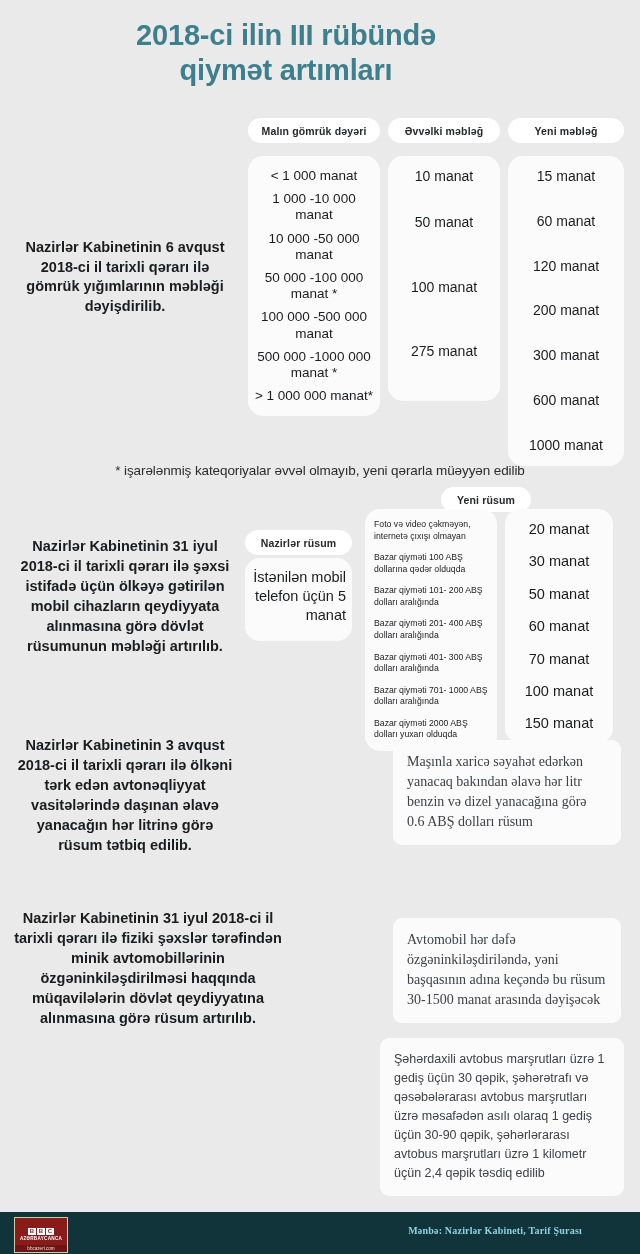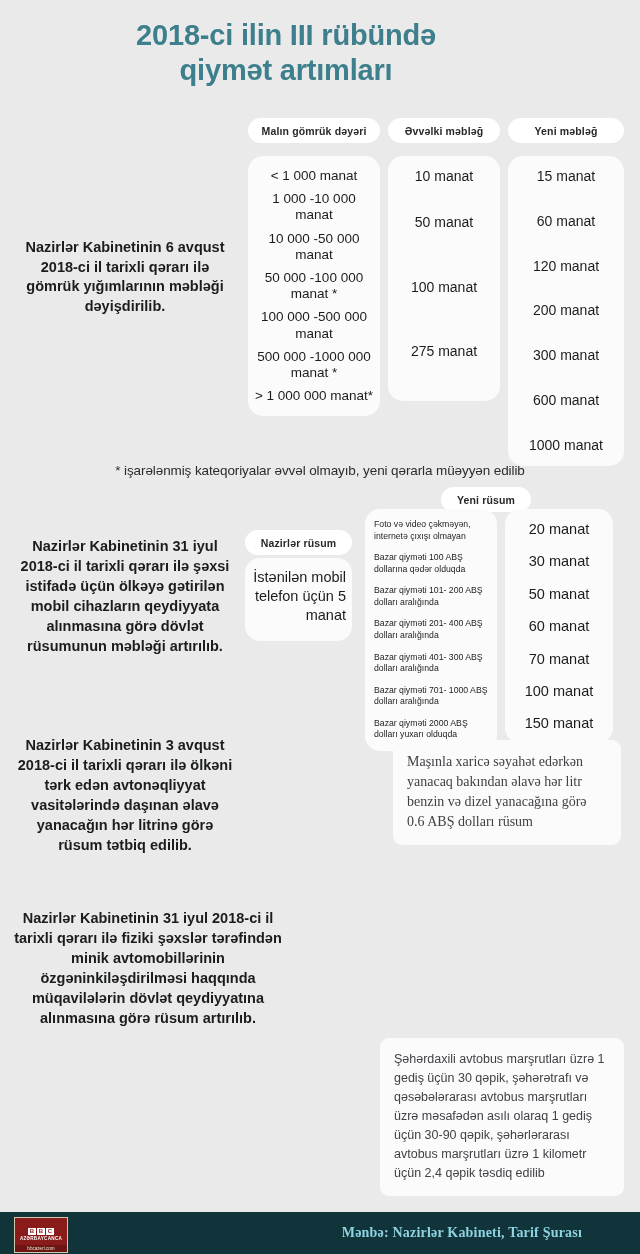--- a/index.html
+++ b/index.html
@@ -177,21 +177,21 @@
   }
   .bbc-url {
     position: absolute; left: 14px; top: 33px; width: 54px;
     font-size: 4.6px; color: #e8e3cb; text-align: center;
     background: #6d1515; border: 1px solid #cfc9a8; border-top: none;
     height: 8px; line-height: 8px;
   }
   .source {
     position: absolute; right: 58px; top: 13px;
     font-family: "Liberation Serif", serif;
-    font-size: 14px; color: #8ed3e0; font-weight: bold;
+    font-size: 10px; color: #8ed3e0; font-weight: bold;
     letter-spacing: 0.2px;
   }
 </style>
 </head>
 <body>
 
 <div class="infographic">
 
   <div class="title">
     <span>2018-ci ilin III rübündə</span>
@@ -269,20 +269,21 @@
       <div class="new-amt">150 manat</div>
     </div>
 
     <div class="sec2-left">Nazirlər Kabinetinin 31 iyul 2018-ci il tarixli qərarı ilə şəxsi istifadə üçün ölkəyə gətirilən mobil cihazların qeydiyyata alınmasına görə dövlət rüsumunun məbləği artırılıb.</div>
   </div>
 
   <div class="block-left" id="b3-left">Nazirlər Kabinetinin 3 avqust 2018-ci il tarixli qərarı ilə ölkəni tərk edən avtonəqliyyat vasitələrində daşınan əlavə yanacağın hər litrinə görə rüsum tətbiq edilib.</div>
   <div class="block-right" id="b3-right">Maşınla xaricə səyahət edərkən yanacaq bakından əlavə hər litr benzin və dizel yanacağına görə 0.6 ABŞ dolları rüsum</div>
 
   <div class="block-left" id="b4-left">Nazirlər Kabinetinin 31 iyul 2018-ci il tarixli qərarı ilə fiziki şəxslər tərəfindən minik avtomobillərinin özgəninkiləşdirilməsi haqqında müqavilələrin dövlət qeydiyyatına alınmasına görə rüsum artırılıb.</div>
+  <div class="block-right" id="b4-right">Avtomobil hər dəfə özgəninkiləşdiriləndə, yəni başqasının adına keçəndə bu rüsum 30-1500 manat arasında dəyişəcək</div>
 
   <div class="block-right sans" id="b5-right">Şəhərdaxili avtobus marşrutları üzrə 1 gediş üçün 30 qəpik, şəhərətrafı və qəsəbələrarası avtobus marşrutları üzrə məsafədən asılı olaraq 1 gediş üçün 30-90 qəpik, şəhərlərarası avtobus marşrutları üzrə 1 kilometr üçün 2,4 qəpik təsdiq edilib</div>
 
   <div class="footer">
     <div class="bbc-logo">
       <div class="bbc-blocks">
         <span>B</span>
           <span>B</span>
           <span>C</span>
       </div>

